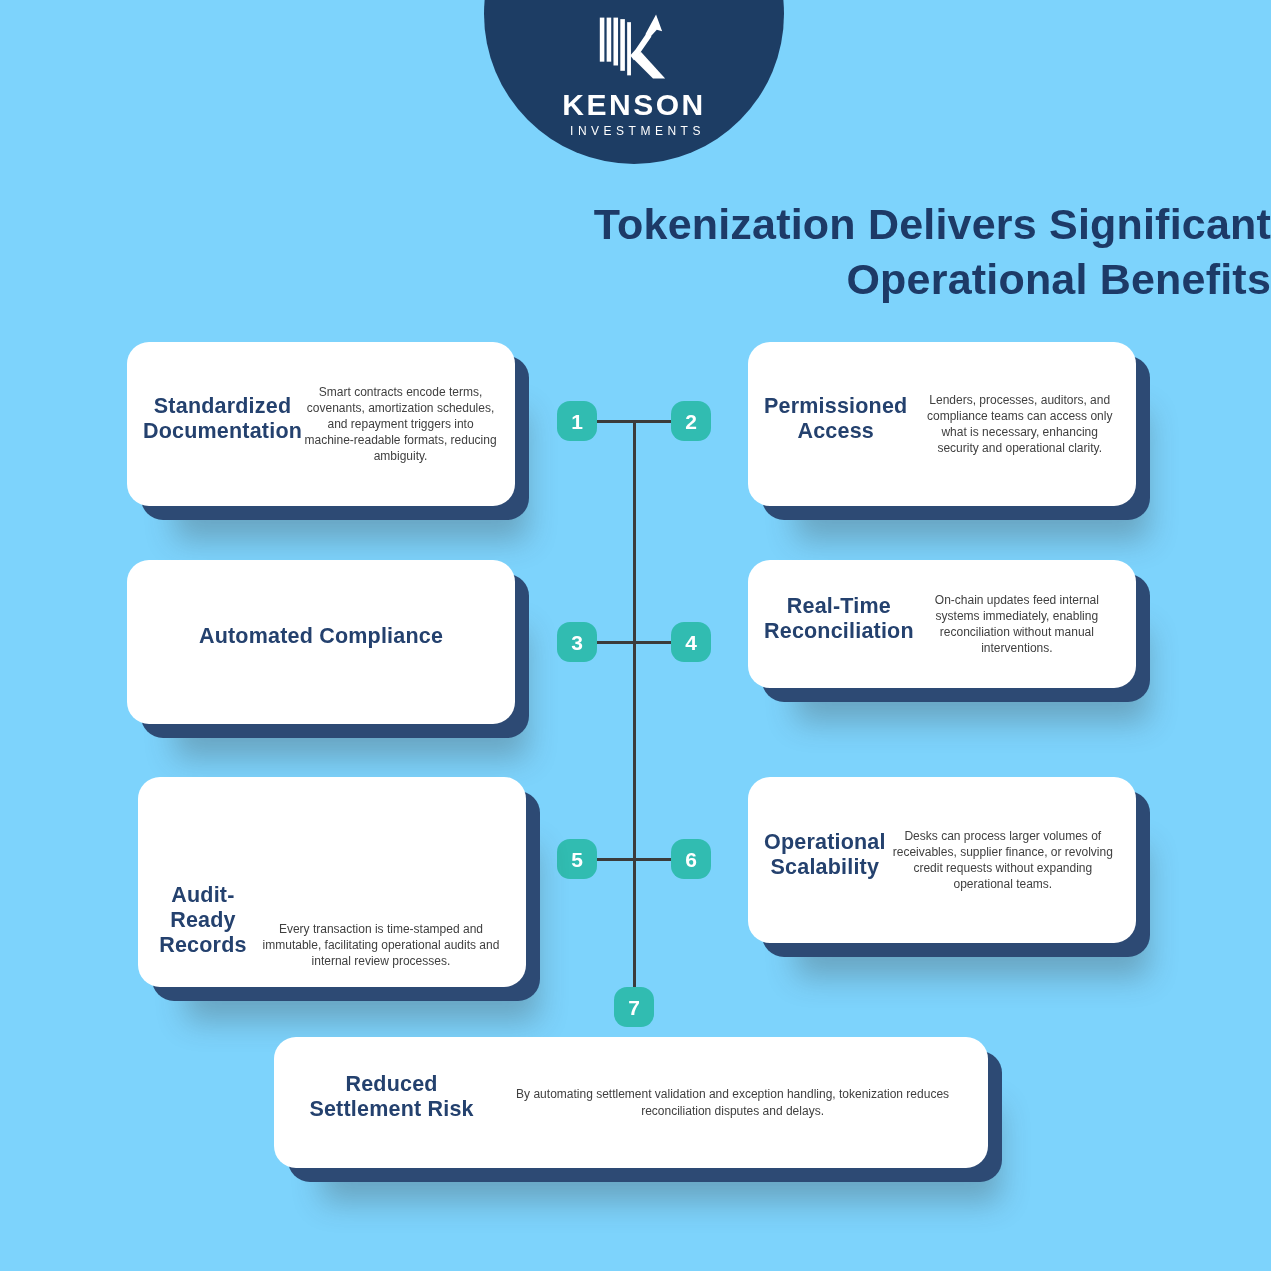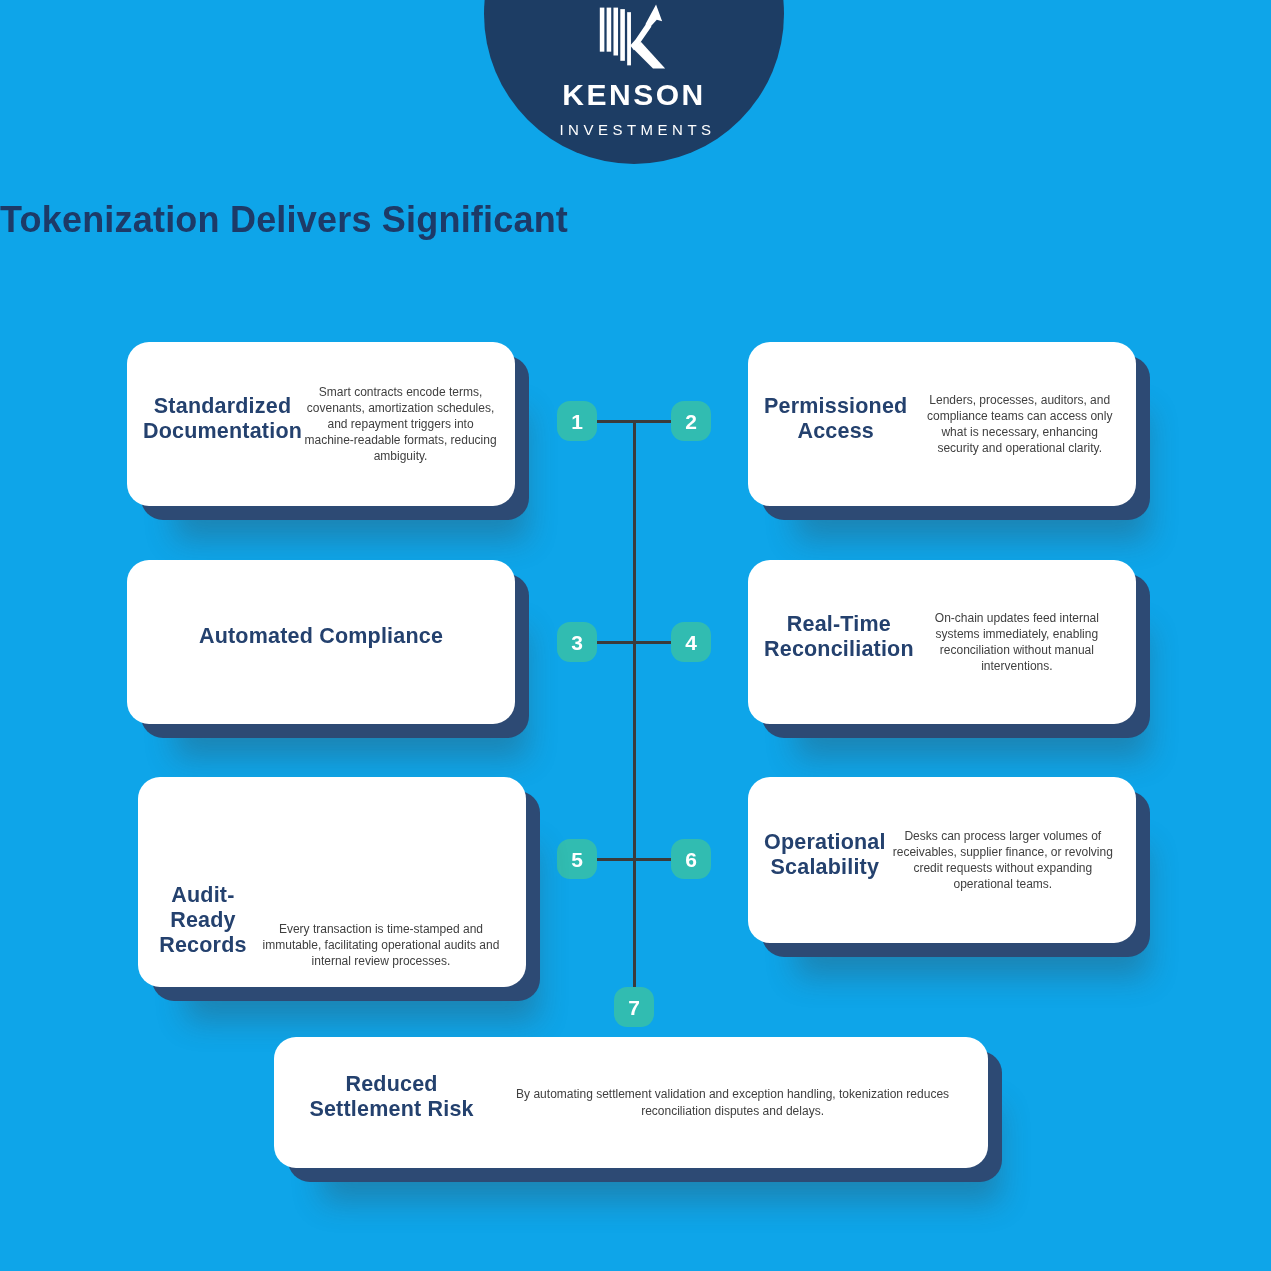--- a/index.html
+++ b/index.html
@@ -3,21 +3,21 @@
 <meta charset="utf-8">
 <style>
   html,body{margin:0;padding:0;}
   body{
     font-family:"Liberation Sans", sans-serif;
     background:#e9e9e9;
   }
   .canvas{
     position:relative;
     width:1271px;height:1271px;
-    background:#0ea5e9;
+    background:#7dd3fc;
     overflow:hidden;
     margin:0 auto;
   }
 
   
   .logo-circle{
     position:absolute;
     left:484px;top:-136px;
     width:300px;height:300px;
     border-radius:50%;
@@ -32,35 +32,35 @@
   .logo-mark{width:84px;height:76px;margin-bottom:2px;}
   .brand-name{
     color:#ffffff;
     font-size:30px;
     font-weight:bold;
     letter-spacing:2.5px;
     line-height:1.1;
   }
   .brand-sub{
     color:#ffffff;
-    font-size:15px;
+    font-size:12px;
     font-weight:400;
     letter-spacing:4.5px;
-    margin-top:10px;
+    margin-top:3px;
     padding-left:7px;
   }
 
   
   .main-title{
     position:absolute;
     left:0;top:197px;
     width:1271px;
-    text-align:left;
+    text-align:right;
     color:#1d3a67;
-    font-size:36px;
+    font-size:43px;
     font-weight:800;
     line-height:1.28;
     letter-spacing:0.2px;
   }
 
   
   .vline{
     position:absolute;
     left:633px;top:421px;
     width:3px;height:567px;
@@ -120,21 +120,21 @@
     letter-spacing:0.2px;
   }
   .card-body{
     color:#404040;
     font-size:12px;
     line-height:1.34;
   }
   .pos1{left:127px;top:342px;width:388px;height:164px;}
   .pos2{left:748px;top:342px;width:388px;height:164px;gap:12px;}
   .pos3{left:127px;top:560px;width:388px;height:164px;}
-  .pos4{left:748px;top:560px;width:388px;height:164px;}
+  .pos4{left:748px;top:560px;width:388px;height:128px;}
   .pos5{left:138px;top:777px;width:388px;height:210px;align-items:flex-end;}
   .pos6{left:748px;top:777px;width:388px;height:166px;align-items:center;}
   .pos7{left:274px;top:1037px;width:714px;height:131px;}
   .w1{max-width:360px;}
   .w2{max-width:332px;}
   .w3{max-width:348px;}
   .w4{max-width:302px;}
   .w5{max-width:312px;}
   .w6{max-width:332px;}
   .w7{max-width:640px;}
@@ -156,20 +156,21 @@
         <polygon points="70,32 84,6 92,28 85,26 76,36"></polygon>
         <polygon points="54,64 64,55 96,90 80,90"></polygon>
       </g>
     </svg>
     <div class="brand-name">KENSON</div>
     <div class="brand-sub">INVESTMENTS</div>
   </div>
 
   <div class="main-title">
     <div>Tokenization Delivers Significant</div>
+    <div>Operational Benefits</div>
   </div>
 
   <div class="vline"></div>
   <div class="hline r1"></div>
   <div class="hline r2"></div>
   <div class="hline r3"></div>
 
   <div class="badge b1">1</div>
   <div class="badge b2">2</div>
   <div class="badge b3">3</div>

